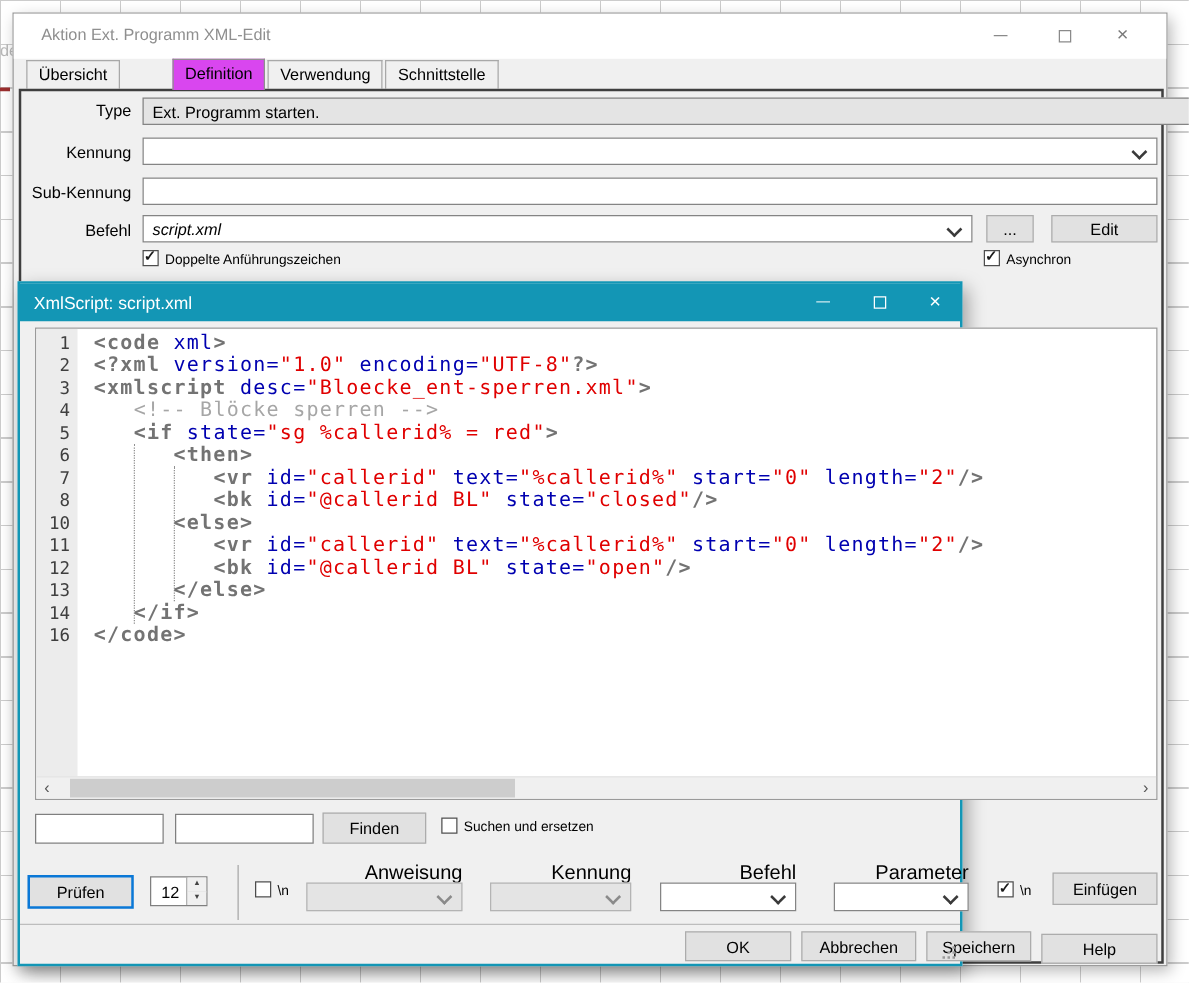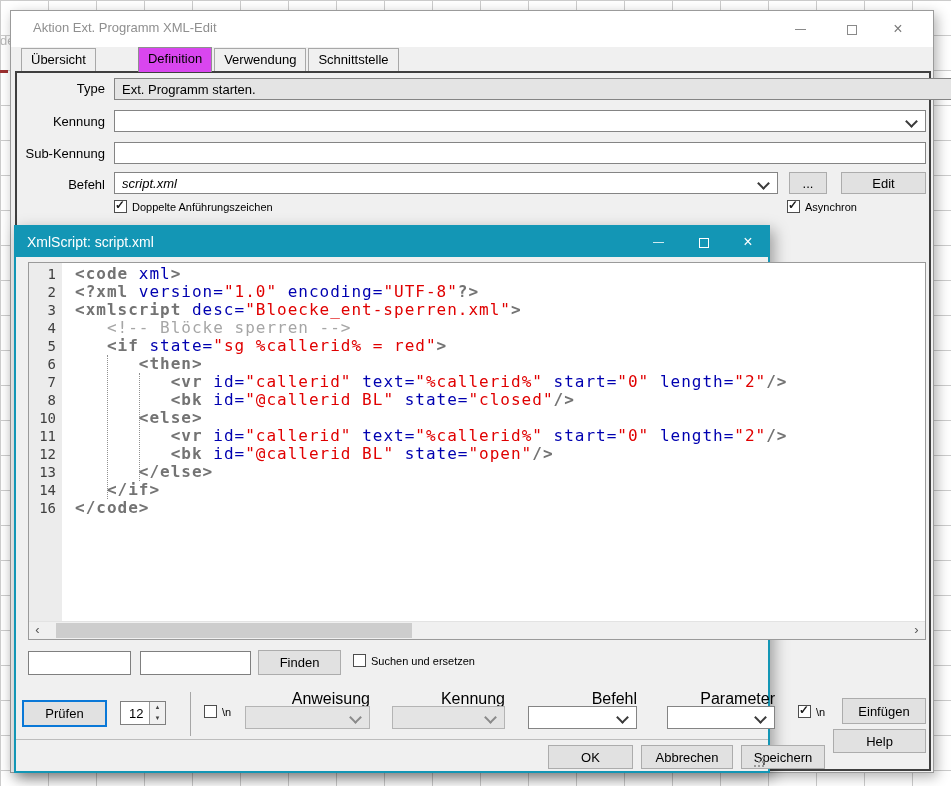--- a/index.html
+++ b/index.html
@@ -238,17 +238,17 @@
     <label class="cbwrap" style="left:782px;top:478px;">
       <span class="cb checked"></span><span>\n</span>
     </label>
     <button class="btn" style="left:826px;top:471px;width:84px;height:26px;">Einfügen</button>
 
     <div class="hr-line" style="top:512px;"></div>
 
     <button class="btn" style="left:532px;top:518px;width:85px;height:24px;">OK</button>
     <button class="btn" style="left:625px;top:518px;width:92px;height:24px;">Abbrechen</button>
     <button class="btn" style="left:725px;top:518px;width:84px;height:24px;">Speichern</button>
-    <button class="btn" style="left:817px;top:502px;width:93px;height:24px;">Help</button>
+    <button class="btn" style="left:817px;top:520px;width:93px;height:24px;">Help</button>
 
     <div class="grip"></div>
   </div>
 </div>
 
 </body></html>

